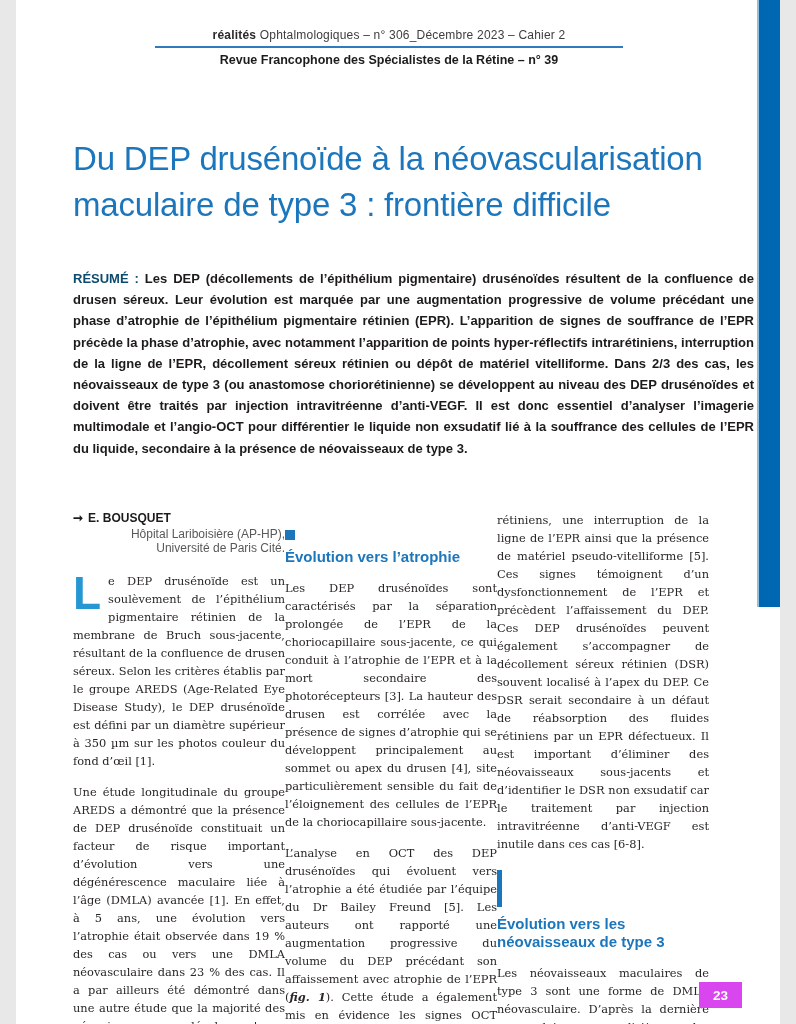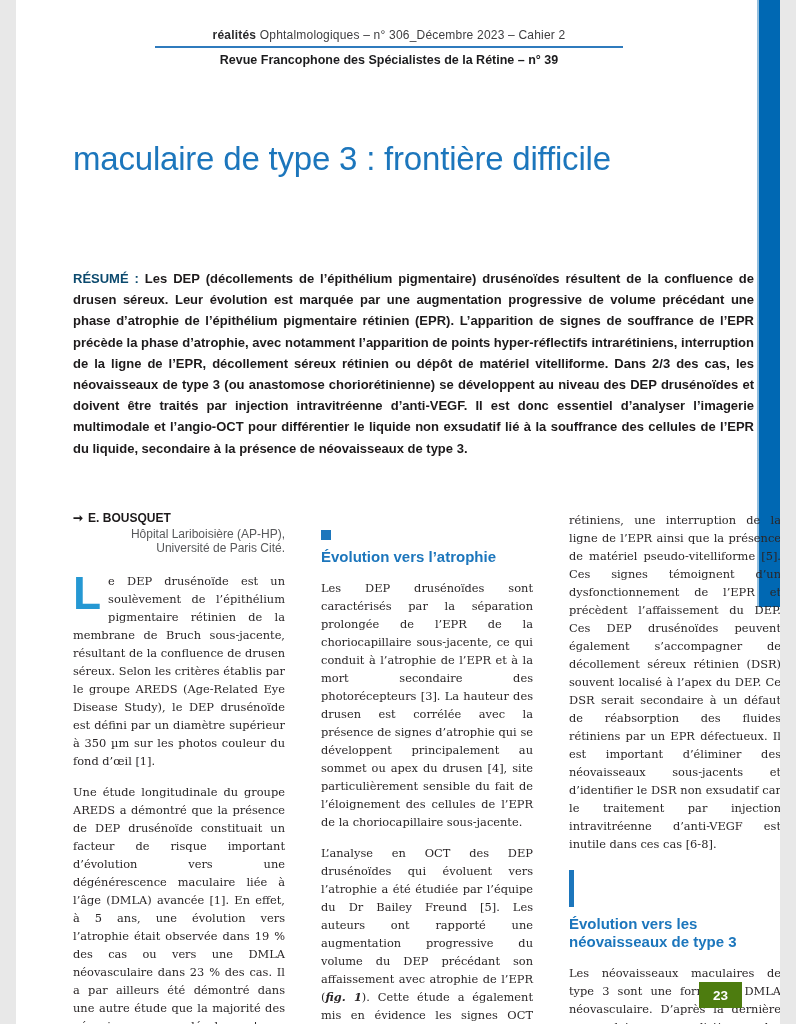--- a/index.html
+++ b/index.html
@@ -23,55 +23,56 @@
   
   .title { position:absolute; top:136px; left:57px; width:672px;
     color:#1c76bc; font-weight:normal; font-size:33px; line-height:46px; letter-spacing:-.2px; }
   .title span { display:block; }
   
   .resume { position:absolute; top:268px; left:57px; width:681px;
     font-size:13px; font-weight:bold; line-height:21.2px; text-align:justify; color:#1d1a1b; }
   .resume .lab { color:#0c4a6e; }
   
   .columns { position:absolute; top:511px; left:57px; width:672px; height:490px;
-    display:flex; gap:36px; }
+    display:flex; gap:0; }
   .col { width:212px; flex:none; }
   .body-p { font-family:"DejaVu Serif", serif; font-size:11.4px; line-height:18px;
     text-align:justify; color:#2a2627; margin:0 0 13px 0; }
   .fig { font-weight:bold; font-style:italic; }
   .dropcap { float:left; color:#2598d3; font-family:"Liberation Sans", sans-serif;
     font-weight:bold; font-size:46px; line-height:37px; padding:3px 7px 0 0; }
   .section { color:#1c76bc; font-family:"Liberation Sans", sans-serif; font-weight:bold;
     font-size:15px; line-height:18px; display:flex; gap:8px; margin:16px 0 13px 0;flex-direction:column; }
   .sq { width:10px; height:10px; background:#1c76bc; margin-top:3px; flex:none; }
   .sq.tall { width:5px; height:37px; margin-top:1px; }
   
   .author { margin-bottom:17px; }
   .author-row { font-size:12px; font-weight:bold; color:#1d1a1b; margin-bottom:3px; }
   .author-row .arrow { color:#1d1a1b; font-weight:bold; margin-right:5px; }
   .affil { font-size:12px; line-height:13.5px; color:#58595b;text-align:right; }
   
   .page-num { position:absolute; left:683px; top:982px; width:43px; height:26px;
-    background:#4d7c0f; color:#ffffff; font-weight:bold; font-size:13.5px;
+    background:#d946ef; color:#ffffff; font-weight:bold; font-size:13.5px;
     display:flex; align-items:center; justify-content:center; }
 </style>
 </head>
 <body>
 
 <div class="page">
 
   <div class="side-bar"></div>
 
   <header class="masthead">
     <div class="mast-line1"><span class="b">réalités</span><span> Ophtalmologiques – n° 306_Décembre 2023 – Cahier 2</span></div>
     <div class="mast-rule"></div>
     <div class="mast-line2">Revue Francophone des Spécialistes de la Rétine – n° 39</div>
   </header>
 
   <h1 class="title">
+    <span>Du DEP drusénoïde à la néovascularisation</span>
     <span>maculaire de type 3 : frontière difficile</span>
   </h1>
 
   <p class="resume"><span class="lab">RÉSUMÉ :</span><span> Les DEP (décollements de l’épithélium pigmentaire) drusénoïdes résultent de la confluence de drusen séreux. Leur évolution est marquée par une augmentation progressive de volume précédant une phase d’atrophie de l’épithélium pigmentaire rétinien (EPR). L’apparition de signes de souffrance de l’EPR précède la phase d’atrophie, avec notamment l’apparition de points hyper-réflectifs intrarétiniens, interruption de la ligne de l’EPR, décollement séreux rétinien ou dépôt de matériel vitelliforme. Dans 2/3 des cas, les néovaisseaux de type 3 (ou anastomose choriorétinienne) se développent au niveau des DEP drusénoïdes et doivent être traités par injection intravitréenne d’anti-VEGF. Il est donc essentiel d’analyser l’imagerie multimodale et l’angio-OCT pour différentier le liquide non exsudatif lié à la souffrance des cellules de l’EPR du liquide, secondaire à la présence de néovaisseaux de type 3.</span></p>
 
   <div class="columns">
 
     <div class="col">
       <div class="author">
         <div class="author-row"><span class="arrow">➞</span><span>E. BOUSQUET</span></div>

